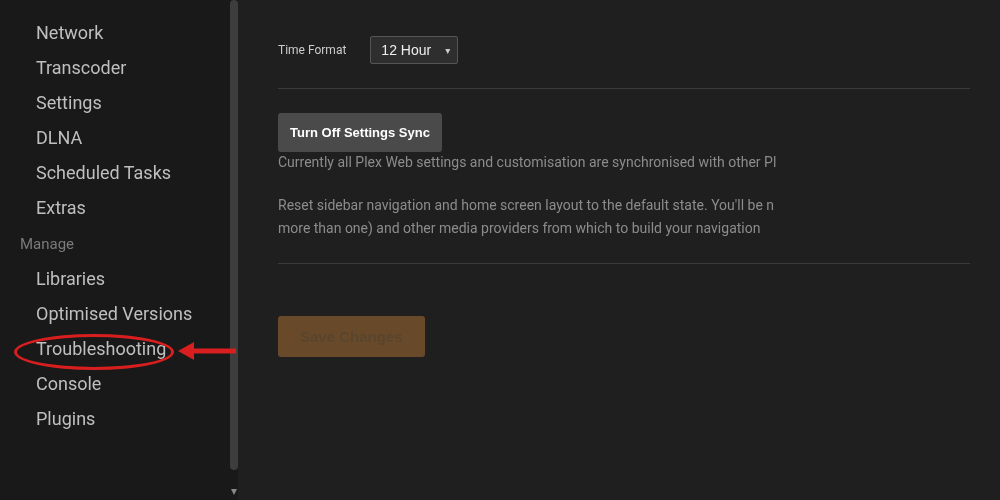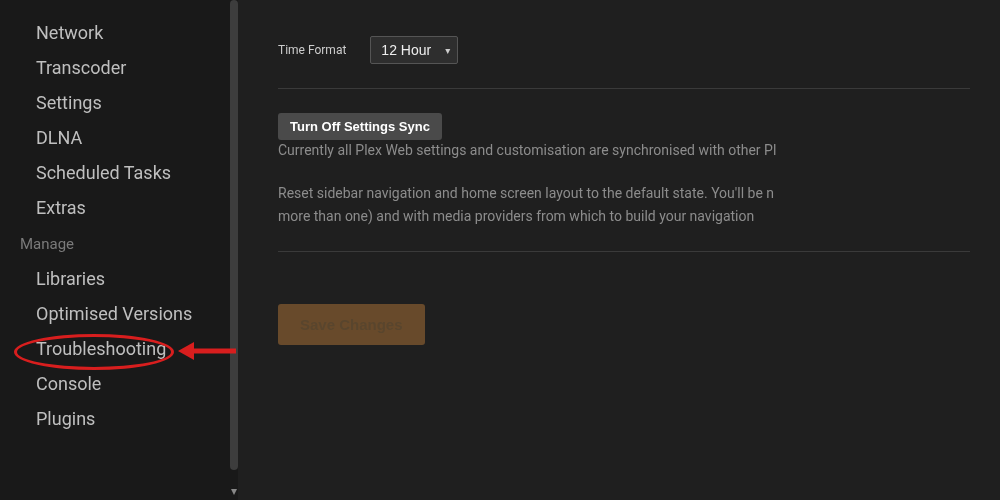--- a/index.html
+++ b/index.html
@@ -99,21 +99,21 @@
     hr {
       border: none;
       border-top: 1px solid #3a3a3a;
       margin: 24px 0;
     }
     .btn-grey {
       background: #4a4a4a;
       color: #fff;
       border: none;
       border-radius: 3px;
-      padding: 6px 12px;
+      padding: 12px 12px;
       font-size: 13px;
       font-weight: 600;
       cursor: pointer;
       display: inline-block;
     }
     .help-text {
       color: #8c8c8c;
       font-size: 14px;
       line-height: 1.5;
     }
@@ -185,21 +185,21 @@
     </div>
 
     <hr>
 
     <button class="btn-grey">Turn Off Settings Sync</button>
     <div class="help-text">Currently all Plex Web settings and customisation are synchronised with other Pl</div>
 
     <div style="height:22px;"></div>
 
     <div class="help-text">Reset sidebar navigation and home screen layout to the default state. You'll be n</div>
-    <div class="help-text" style="margin-top:2px;">more than one) and with media providers from which to build your navigation</div>
+    <div class="help-text" style="margin-top:2px;">more than one) and other media providers from which to build your navigation</div>
 
     <hr>
 
     <button class="btn-primary">Save Changes</button>
   </div>
 </div>
 
 <div class="annotation-oval" style="left:14px; top:334px; width:160px; height:36px;"></div>
 <svg class="annotation-arrow" style="left:178px; top:338px; width:60px; height:26px;" viewBox="0 0 60 26">
   <line x1="58" y1="13" x2="10" y2="13" stroke="#d81e1e" stroke-width="5"></line>

